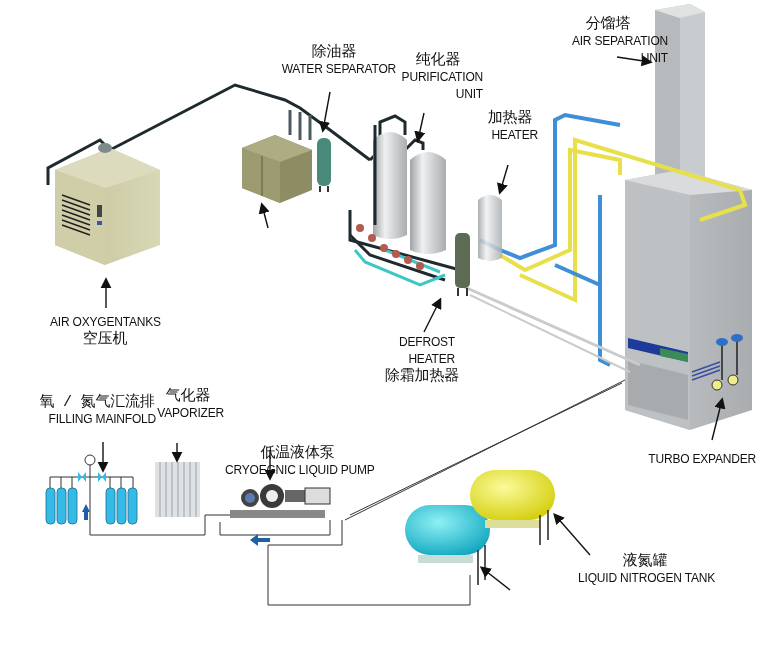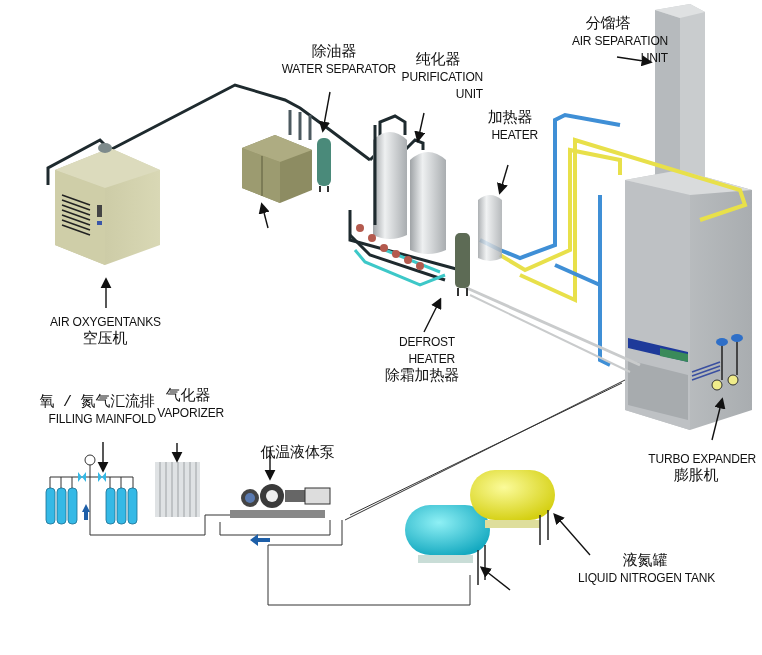--- a/index.html
+++ b/index.html
@@ -268,23 +268,23 @@
 <div class="lbl" style="left:38px; top:394px; width:118px;">
   <span class="cn">氧 / 氮气汇流排</span>
   <span class="en">FILLING MAINFOLD</span>
 </div>
 <div class="lbl" style="left:152px; top:388px; width:72px;">
   <span class="cn">气化器</span>
   <span class="en">VAPORIZER</span>
 </div>
 <div class="lbl" style="left:225px; top:412px; width:145px;margin-top:33px;">
   <span class="cn">低温液体泵</span>
+  <span class="en">CRYOEGNIC LIQUID PUMP</span>
 </div>
 <div class="lbl" style="left:636px; top:451px; width:120px;">
   <span class="en">TURBO EXPANDER</span>
-  <span class="cn">膨胀机</span>
 </div>
 <div class="lbl" style="left:575px; top:540px; width:140px;margin-top:13px;">
   <span class="cn">液氮罐</span>
   <span class="en">LIQUID NITROGEN TANK</span>
 </div>
 <div class="lbl" style="left:488px; top:593px; width:130px;">
 </div>
 
 </body></html>

